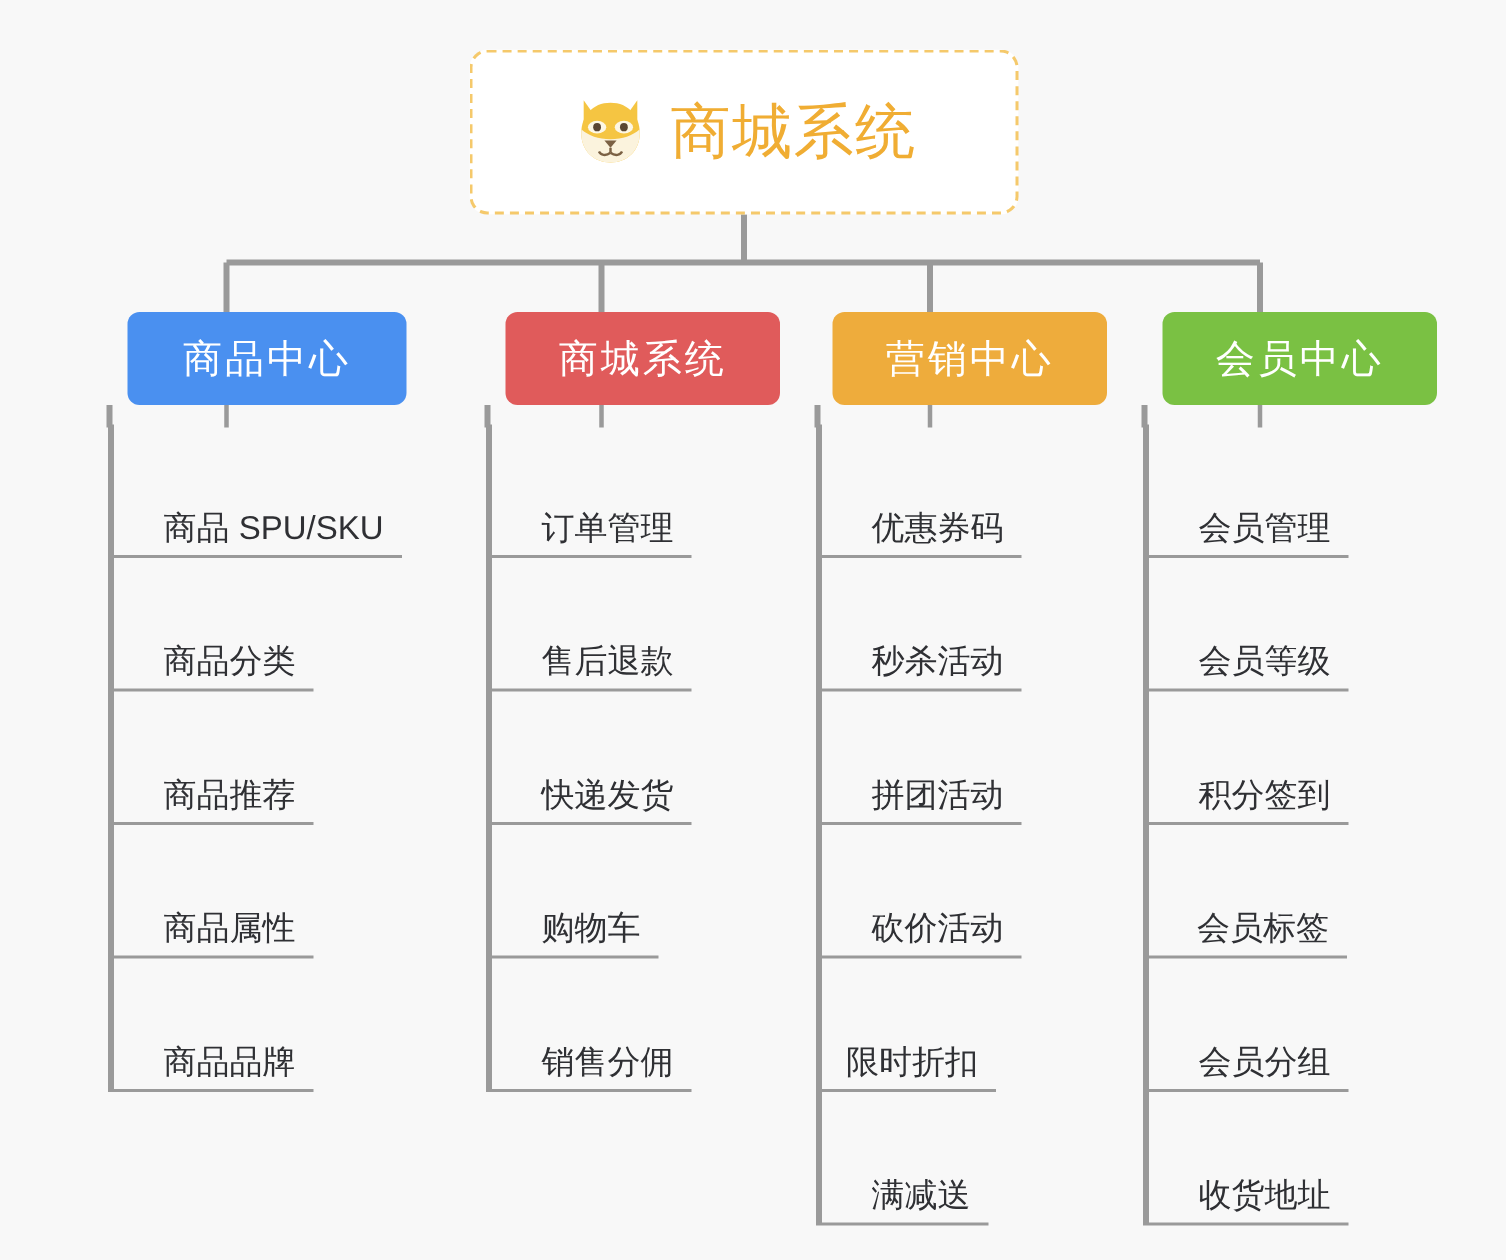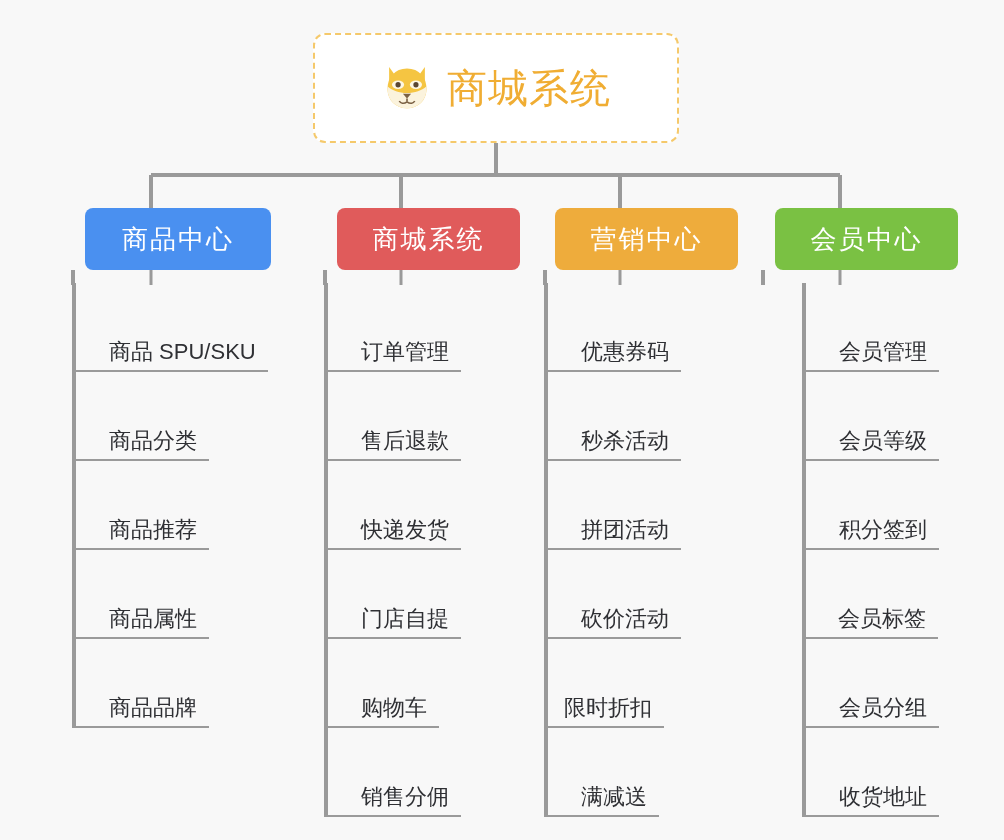--- a/index.html
+++ b/index.html
@@ -97,21 +97,21 @@
     position: absolute;
     top: 283px;
     border-left: 4px solid #000000;
     padding: 0;
     margin: 0;
     list-style: none;
   }
   .leaf-col-0 { left: 72px;  }
   .leaf-col-1 { left: 324px; }
   .leaf-col-2 { left: 544px; }
-  .leaf-col-3 { left: 762px; margin-left: 40px; }
+  .leaf-col-3 { left: 762px; }
 
   .leaf-item {
     height: 89px;
     display: flex;
     align-items: flex-end;
     box-sizing: border-box;
     white-space: nowrap;
   }
   .leaf-underline {
     border-bottom: 2px solid #9a9a9a;
@@ -201,23 +201,20 @@
     <li class="leaf-item">
         <span class="leaf-underline" style="border-bottom-color: rgb(154, 154, 154);">订单管理</span>
       </li>
     <li class="leaf-item">
         <span class="leaf-underline" style="border-bottom-color: rgb(154, 154, 154);">售后退款</span>
       </li>
     <li class="leaf-item">
         <span class="leaf-underline" style="border-bottom-color: rgb(154, 154, 154);">快递发货</span>
       </li>
     <li class="leaf-item">
-        <span class="leaf-underline" style="border-bottom-color: rgb(154, 154, 154);">门店自提</span>
-      </li>
-    <li class="leaf-item">
         <span class="leaf-underline" style="border-bottom-color: rgb(154, 154, 154);">购物车</span>
       </li>
     <li class="leaf-item">
         <span class="leaf-underline" style="border-bottom-color: rgb(154, 154, 154);">销售分佣</span>
       </li>
   </ul>
 
   <div class="branch branch-col-2">
     <div class="cat-node" style="background: rgb(238, 172, 60);">
       <span>营销中心</span>

